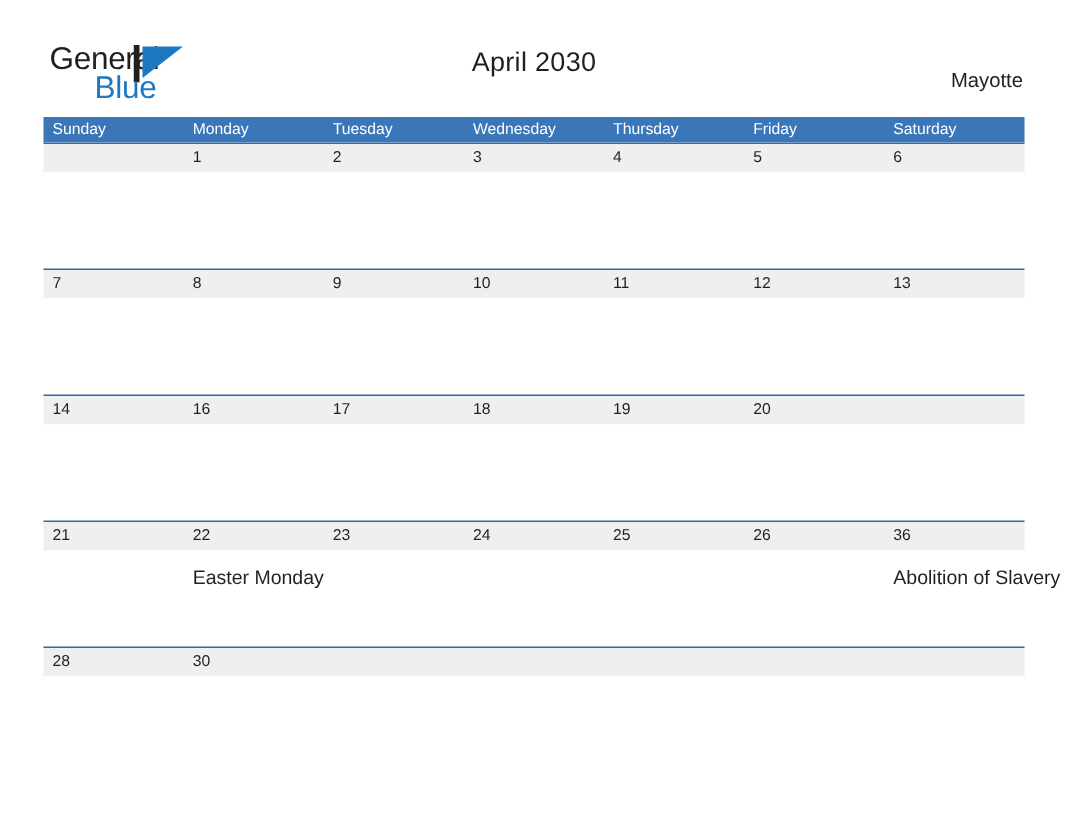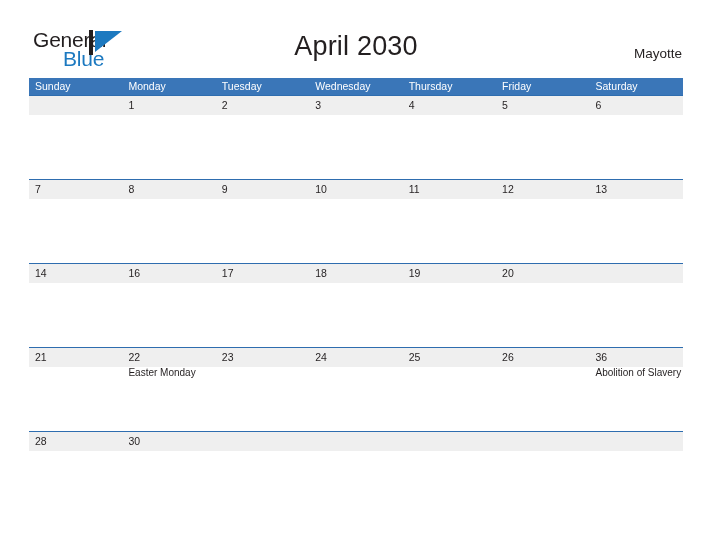--- a/index.html
+++ b/index.html
@@ -66,21 +66,21 @@
     width: 35px;
     height: 25px;
   }
 
   .cal-title {
     position: absolute;
     left: 0;
     top: 31px;
     width: 712px;
     text-align: center;
-    font-size: 27px;
+    font-size: 18px;
     color: #231f20;
     font-family: "Liberation Sans", sans-serif;
     letter-spacing: 0.2px;
   }
 
   .region-label {
     position: absolute;
     right: 30px;
     top: 46px;
     font-size: 13.5px;
@@ -139,22 +139,22 @@
     padding-top: 3px;
     padding-bottom: 3px;
     font-size: 10.5px;
     line-height: 13px;
     color: #231f20;
   }
   .event-cell {
     width: 93.43px;
     box-sizing: border-box;
     padding-left: 6px;
-    padding-top: 0;
-    font-size: 10px;
+    padding-top: 12px;
+    font-size: 13px;
     line-height: 12px;
     color: #231f20;
     white-space: nowrap;
     overflow: visible;
   }
 
   .row-h-tall .body { height: 64px; }
   .row-h-last .body { height: 28px; }
 </style>
 </head>

